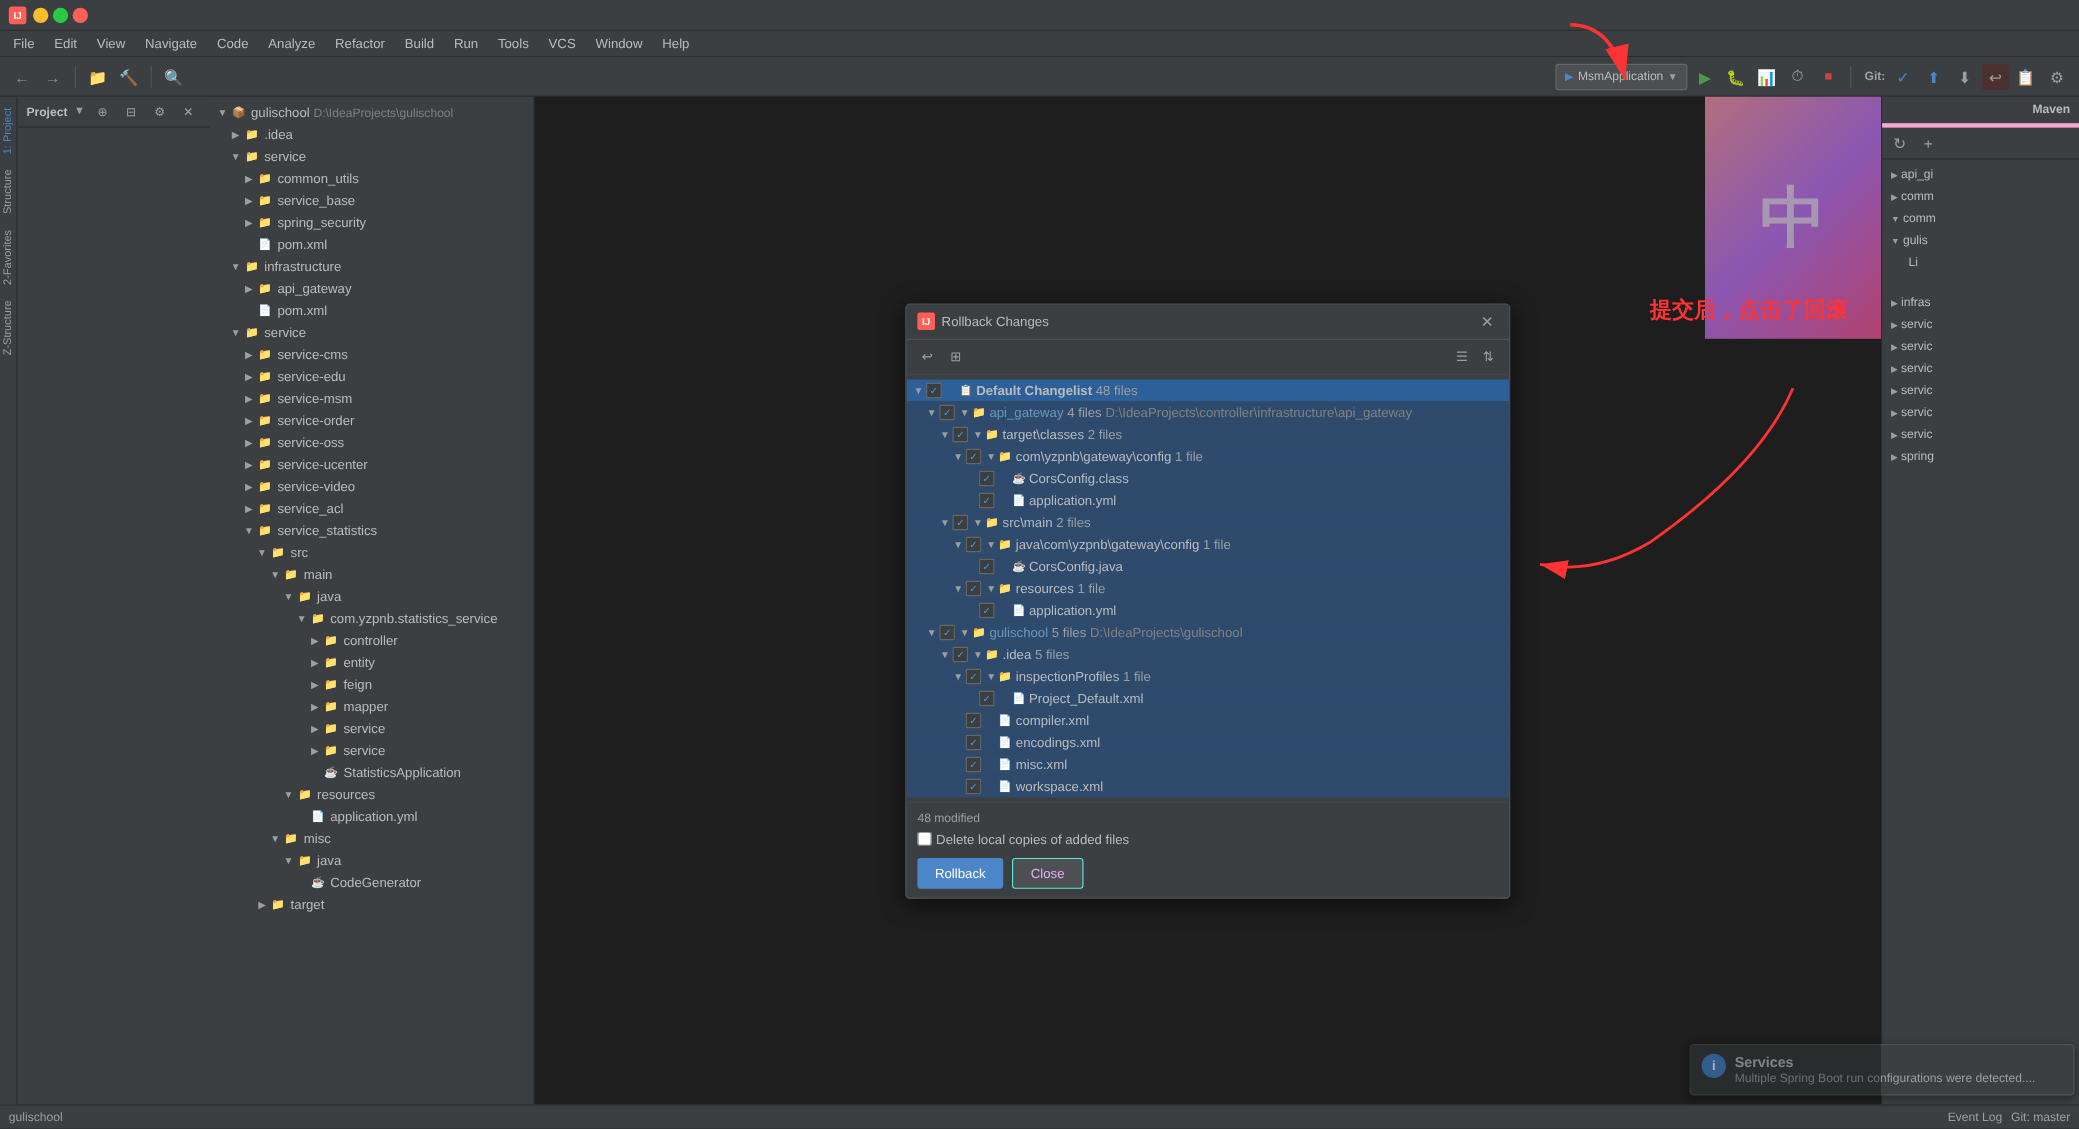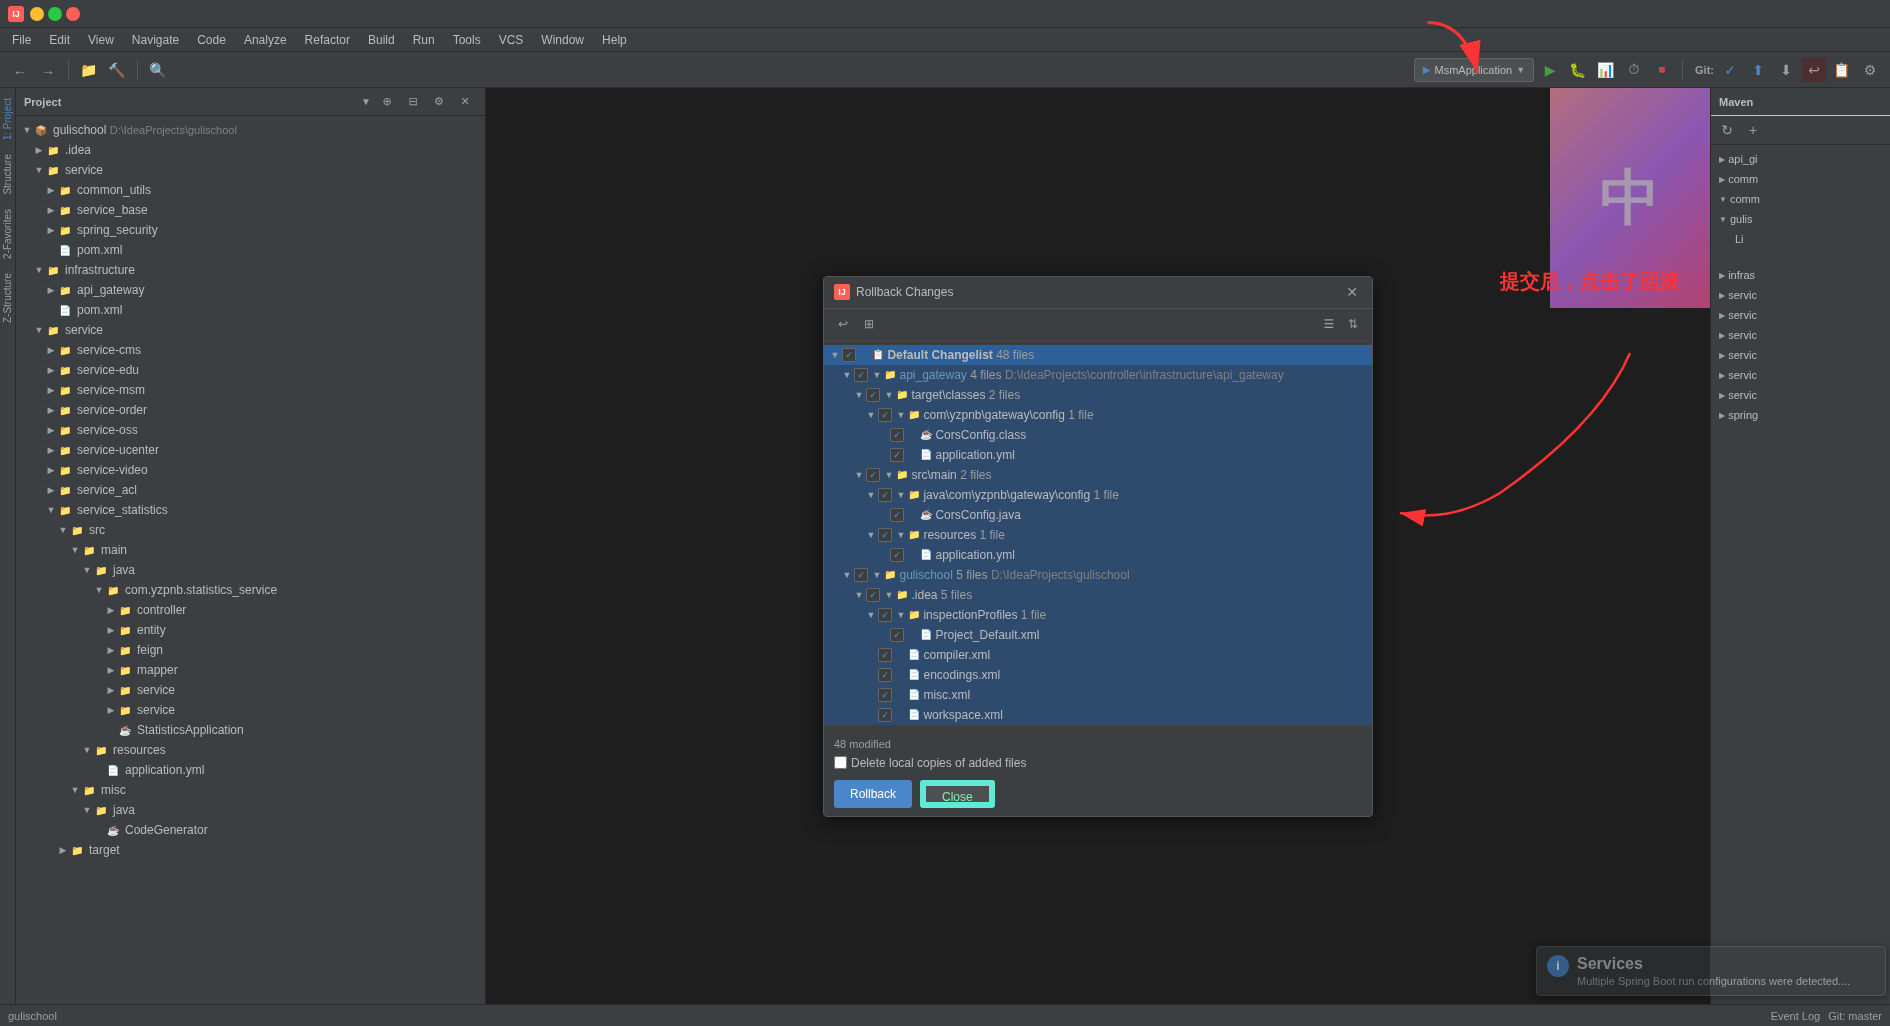--- a/index.html
+++ b/index.html
@@ -100,21 +100,21 @@
       font-size: 11px;
       margin-left: 4px;
       font-weight: bold;
     }
 
     
     #project-panel {
       width: 470px;
       background: #3c3f41;
       display: flex;
-      flex-direction: column;
+      flex-direction: row;
       border-right: 1px solid #2b2b2b;
     }
     #project-panel-header {
       height: 28px;
       background: #3c3f41;
       display: flex;
       align-items: center;
       padding: 0 8px;
       border-bottom: 1px solid #2b2b2b;
       gap: 4px;
@@ -309,38 +309,39 @@
       cursor: pointer;
       font-size: 12px;
       height: 28px;
     }
     .btn-primary {
       background: #4a86c8;
       color: white;
     }
     .btn-secondary {
       background: #4c5052;
-      color: #86efac;
-      border: 6px solid #5eead4;
+      color: #f0abfc;
+      border: 1px solid #5eead4;
     }
 
     
     #right-panel {
       width: 180px;
       background: #3c3f41;
       border-left: 1px solid #2b2b2b;
       display: flex;
       flex-direction: column;
     }
     #right-panel-header {
       height: 28px;
       display: flex;
       align-items: center;
       padding: 0 8px;
-      border-bottom: 1px solid #f9a8d4;
+      border-bottom: 4px solid #f9a8d4;
+      justify-content: flex-end;
     }
     #right-panel-header .panel-title {
       font-size: 11px;
       color: #bbbbbb;
       font-weight: bold;
     }
     .maven-toolbar {
       display: flex;
       gap: 2px;
       padding: 2px 4px;
@@ -443,21 +444,21 @@
       background: #4a86c8;
       border-radius: 50%;
       display: flex; align-items: center; justify-content: center;
       color: white;
       font-size: 12px;
       font-weight: bold;
       flex-shrink: 0;
     }
     #services-notification .notif-content { flex: 1; }
     #services-notification .notif-title {
-      font-size: 16px;
+      font-size: 13px;
       color: #bbbbbb;
       font-weight: bold;
       margin-bottom: 2px;
     }
     #services-notification .notif-body {
       font-size: 11px;
       color: #9e9e9e;
     }
     .vertical-tab {
       writing-mode: vertical-rl;

